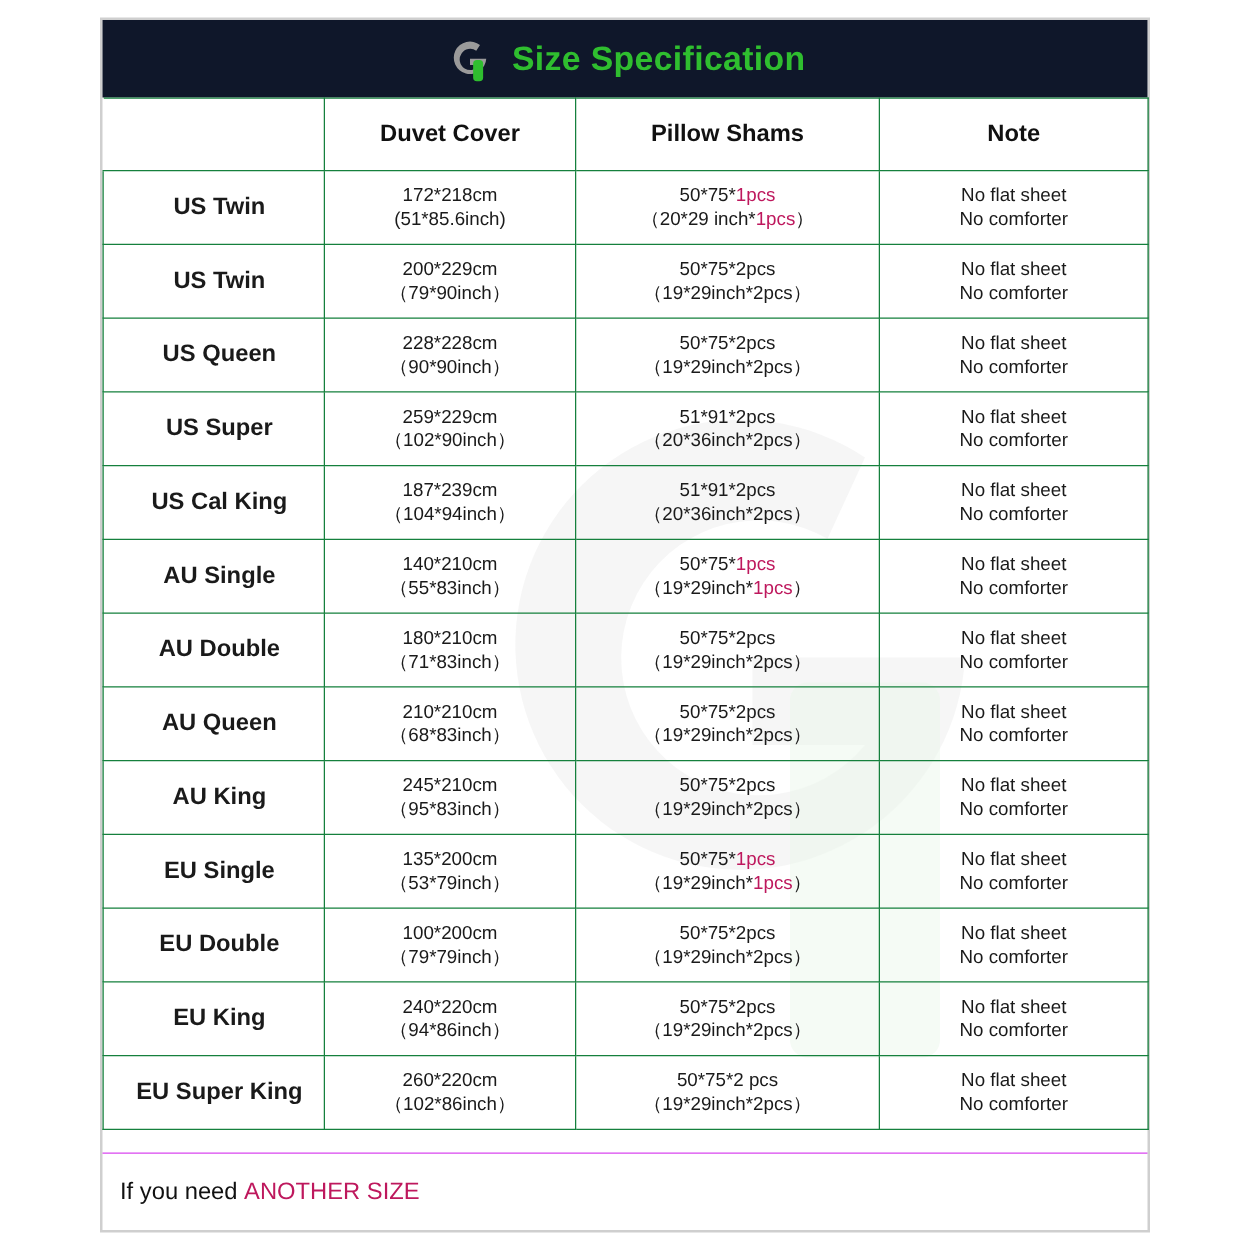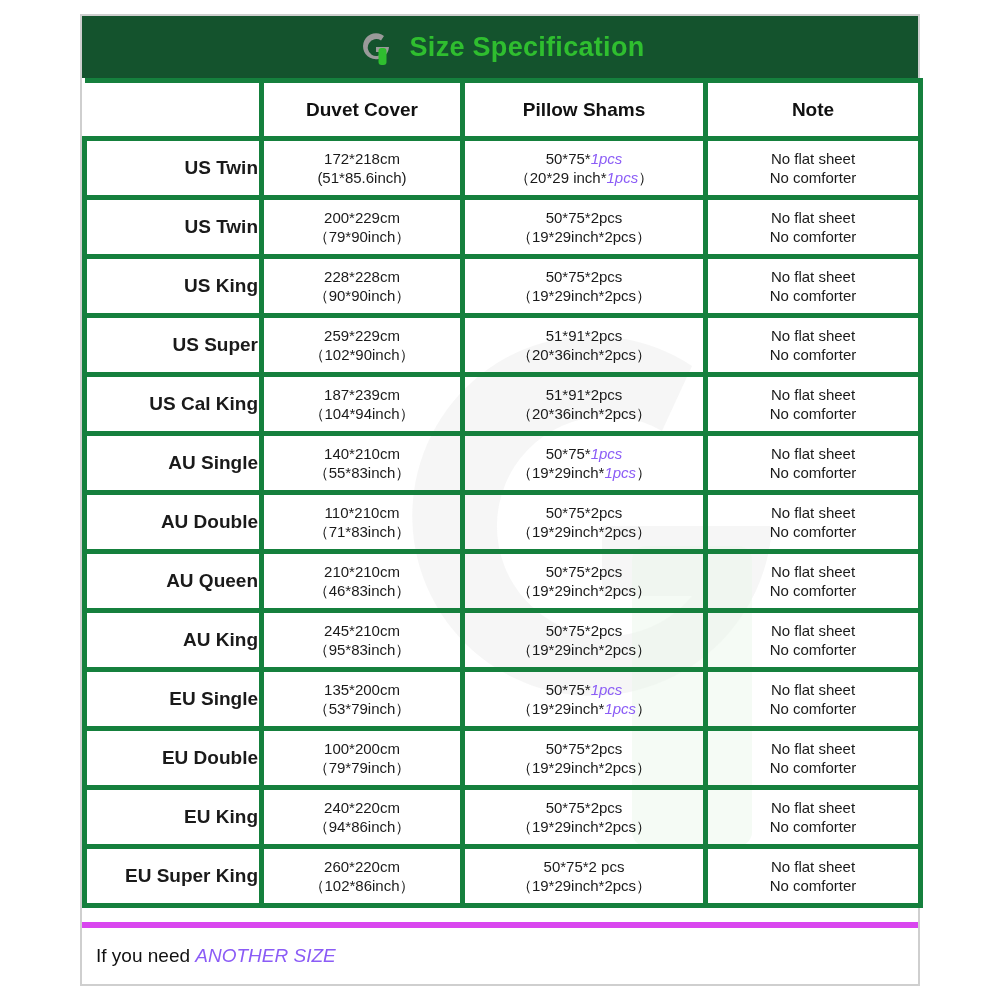--- a/index.html
+++ b/index.html
@@ -39,21 +39,21 @@
     opacity: 0.30;
   }
   .watermark svg { width: 100%; height: 100%; }
 
   .header {
     position: absolute;
     left: 0;
     top: 0;
     width: 100%;
     height: 62px;
-    background: #14532d;
+    background: #0f172a;
     display: flex;
     align-items: center;
     justify-content: center;
     box-sizing: border-box;
   }
   .logo-badge {
     width: 40px;
     height: 40px;
     margin-right: 14px;
     flex: 0 0 auto;
@@ -73,21 +73,21 @@
     border-collapse: collapse;
     table-layout: fixed;
     background: transparent;
   }
   table.sizes col.c1 { width: 177px; }
   table.sizes col.c2 { width: 201px; }
   table.sizes col.c3 { width: 243px; }
   table.sizes col.c4 { width: 215px; }
 
   table.sizes th, table.sizes td {
-    border: 5px solid #15803d;
+    border: 1px solid #15803d;
     box-sizing: border-box;
     background: transparent;
   }
   thead th {
     height: 58px;
     font-size: 19px;
     font-weight: bold;
     color: #111;
     text-align: center;
     vertical-align: middle;
@@ -96,43 +96,43 @@
 
   tbody td {
     height: 59px;
     vertical-align: middle;
     color: #1a1a1a;
   }
   td.rowlabel {
     font-size: 19px;
     font-weight: bold;
     padding-left: 10px;
-    text-align: right;
+    text-align: center;
     white-space: nowrap;
   }
   td.cell {
     text-align: center;
     font-size: 15px;
     line-height: 1.28;
     padding: 2px 4px;
   }
   td.cell .l1, td.cell .l2 { display: block; white-space: nowrap; }
-  .green { color: #8b5cf6; font-style: italic; }
+  .green { color: #be185d; }
 
   .footer {
     position: absolute;
     left: 0;
     bottom: 0;
     width: 836px;
     height: 62px;
     display: flex;
     align-items: center;
     padding-left: 14px;
     box-sizing: border-box;
-    border-top: 6px solid #d946ef;
+    border-top: 1px solid #d946ef;
     font-size: 19px;
     color: #111;
     text-align: right;
   }
   .footer .seg { white-space: pre; }
 </style>
 </head>
 <body>
 
 <div class="page">
@@ -198,21 +198,21 @@
             <span class="l1"><span>50*75*2pcs</span><span class="green"></span><span></span></span>
             <span class="l2"><span>（19*29inch*2pcs）</span><span class="green"></span><span></span></span>
           </td>
           <td class="cell">
             <span class="l1">No flat sheet</span>
             <span class="l2">No comforter</span>
           </td>
         </tr>
 
         <tr>
-          <td class="rowlabel">US King</td>
+          <td class="rowlabel">US Queen</td>
           <td class="cell">
             <span class="l1">228*228cm</span>
             <span class="l2">（90*90inch）</span>
           </td>
           <td class="cell">
             <span class="l1"><span>50*75*2pcs</span><span class="green"></span><span></span></span>
             <span class="l2"><span>（19*29inch*2pcs）</span><span class="green"></span><span></span></span>
           </td>
           <td class="cell">
             <span class="l1">No flat sheet</span>
@@ -264,38 +264,38 @@
           </td>
           <td class="cell">
             <span class="l1">No flat sheet</span>
             <span class="l2">No comforter</span>
           </td>
         </tr>
 
         <tr>
           <td class="rowlabel">AU Double</td>
           <td class="cell">
-            <span class="l1">110*210cm</span>
+            <span class="l1">180*210cm</span>
             <span class="l2">（71*83inch）</span>
           </td>
           <td class="cell">
             <span class="l1"><span>50*75*2pcs</span><span class="green"></span><span></span></span>
             <span class="l2"><span>（19*29inch*2pcs）</span><span class="green"></span><span></span></span>
           </td>
           <td class="cell">
             <span class="l1">No flat sheet</span>
             <span class="l2">No comforter</span>
           </td>
         </tr>
 
         <tr>
           <td class="rowlabel">AU Queen</td>
           <td class="cell">
             <span class="l1">210*210cm</span>
-            <span class="l2">（46*83inch）</span>
+            <span class="l2">（68*83inch）</span>
           </td>
           <td class="cell">
             <span class="l1"><span>50*75*2pcs</span><span class="green"></span><span></span></span>
             <span class="l2"><span>（19*29inch*2pcs）</span><span class="green"></span><span></span></span>
           </td>
           <td class="cell">
             <span class="l1">No flat sheet</span>
             <span class="l2">No comforter</span>
           </td>
         </tr>

